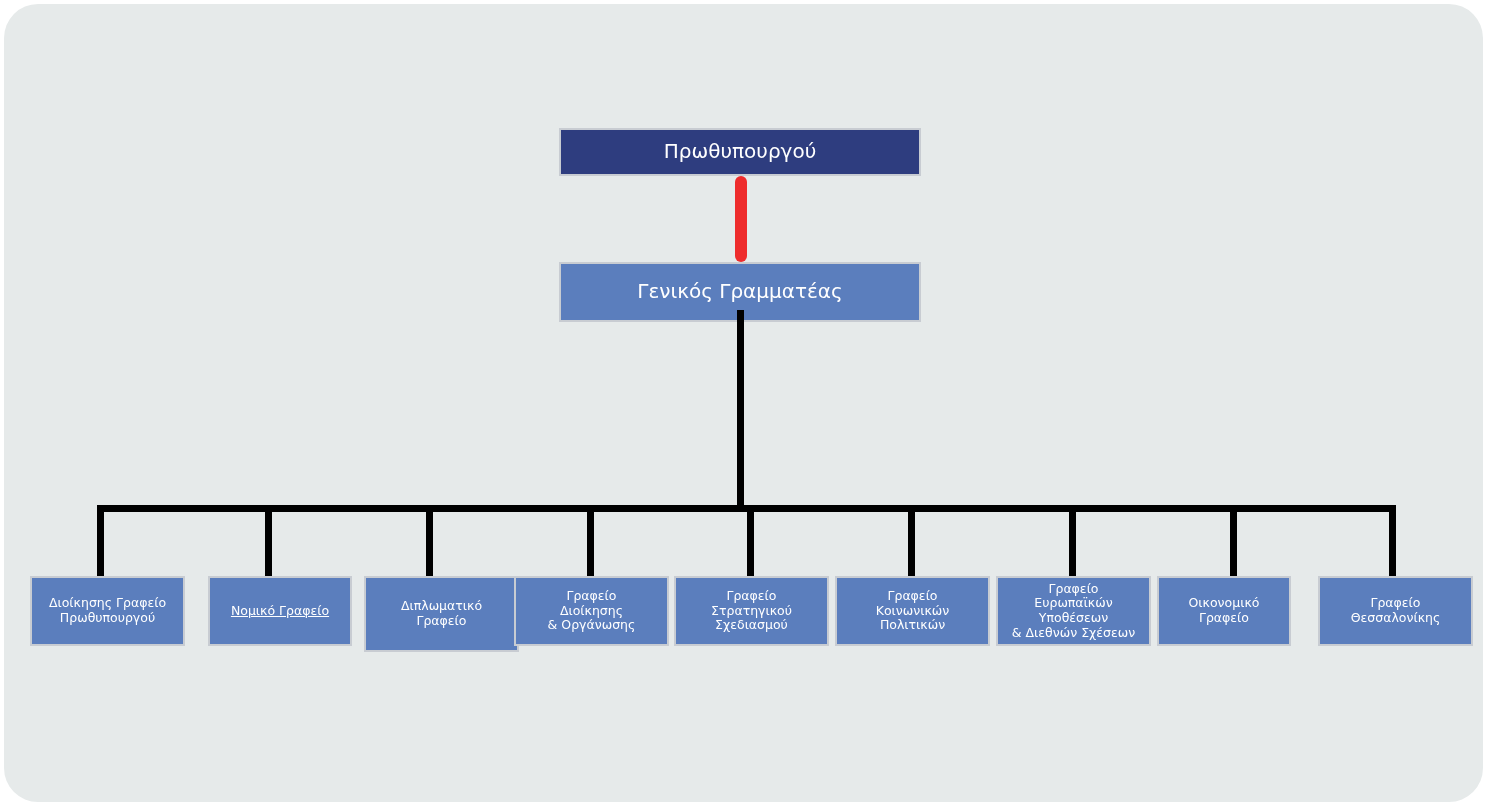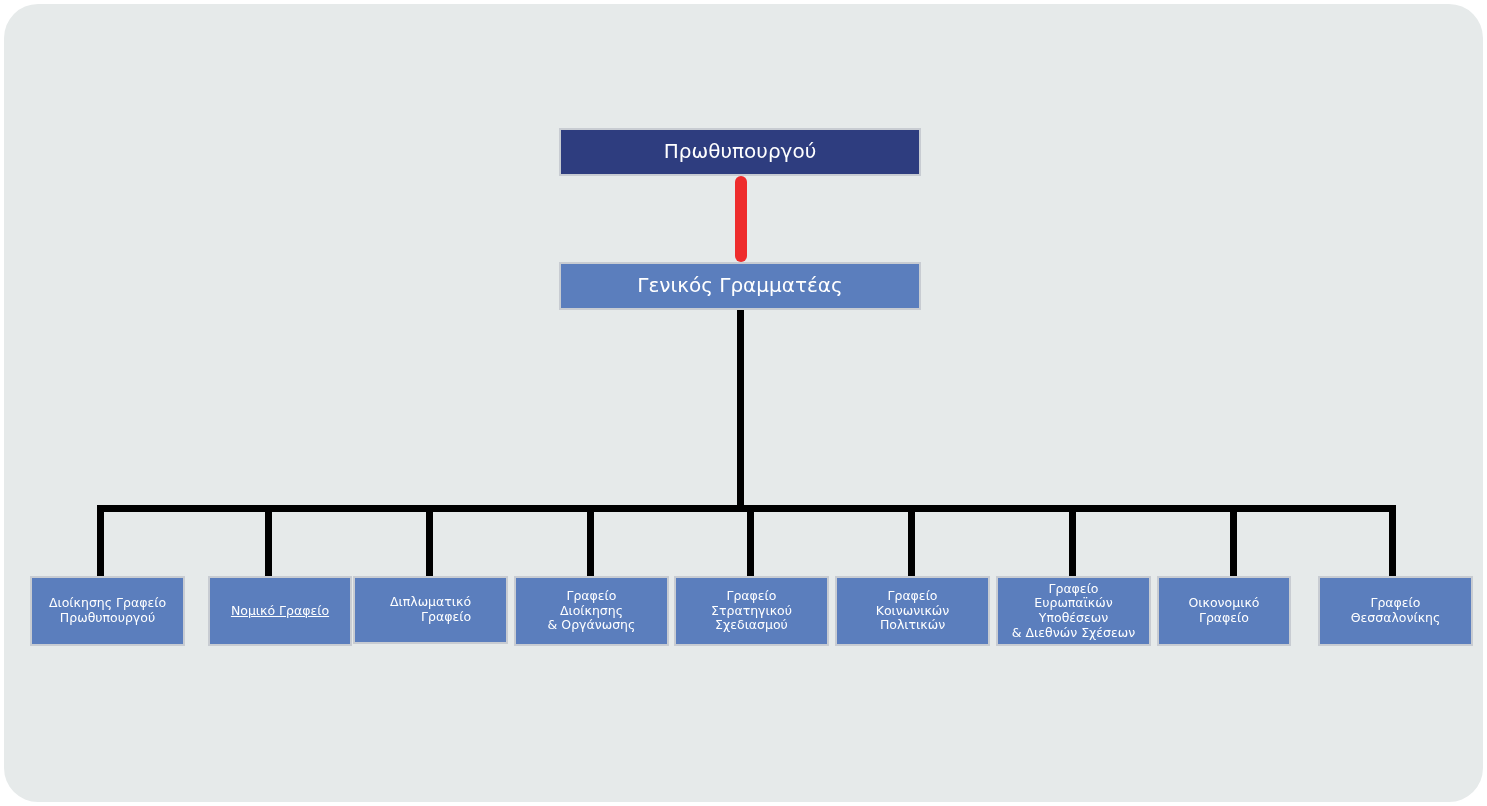--- a/index.html
+++ b/index.html
@@ -66,21 +66,21 @@
 
 <div id="canvas">
   <div id="slide">
 
     <div class="node node-top" style="left:555px; top:124px; width:362px; height:48px;">
       <span class="lbl">Πρωθυπουργού</span>
     </div>
 
     <div class="conn-red" style="left:731px; top:172px; width:12px; height:86px;"></div>
 
-    <div class="node node-mid" style="left:555px; top:258px; width:362px; height:48px;">
+    <div class="node node-mid" style="left:555px; top:258px; width:362px; height:60px;">
       <span class="lbl">Γενικός Γραμματέας</span>
     </div>
 
     <div class="conn" style="left:733px; top:306px; width:7px; height:202px;"></div>
 
     <div class="conn" style="left:93px; top:501px; width:1299px; height:7px;"></div>
 
     <div class="conn" style="left:93px;  top:501px; width:7px; height:72px;"></div>
     <div class="conn" style="left:261px; top:501px; width:7px; height:72px;"></div>
     <div class="conn" style="left:422px; top:501px; width:7px; height:72px;"></div>
@@ -91,21 +91,21 @@
     <div class="conn" style="left:1226px;top:501px; width:7px; height:72px;"></div>
     <div class="conn" style="left:1385px;top:501px; width:7px; height:72px;"></div>
 
     <div class="node node-leaf" style="left:26px;   top:572px; width:155px; height:70px;">
       <span class="lbl">Διοίκησης Γραφείο
 Πρωθυπουργού</span>
     </div>
     <div class="node node-leaf" style="left:204px;  top:572px; width:144px; height:70px;text-decoration:underline;">
       <span class="lbl">Νομικό Γραφείο</span>
     </div>
-    <div class="node node-leaf" style="left:349px;  top:572px; width:155px; height:68px;text-align:right;">
+    <div class="node node-leaf" style="left:360px;  top:572px; width:155px; height:76px;">
       <span class="lbl">Διπλωματικό
 Γραφείο</span>
     </div>
     <div class="node node-leaf" style="left:510px;  top:572px; width:155px; height:70px;">
       <span class="lbl">Γραφείο
 Διοίκησης
 &amp; Οργάνωσης</span>
     </div>
     <div class="node node-leaf" style="left:670px;  top:572px; width:155px; height:70px;">
       <span class="lbl">Γραφείο

